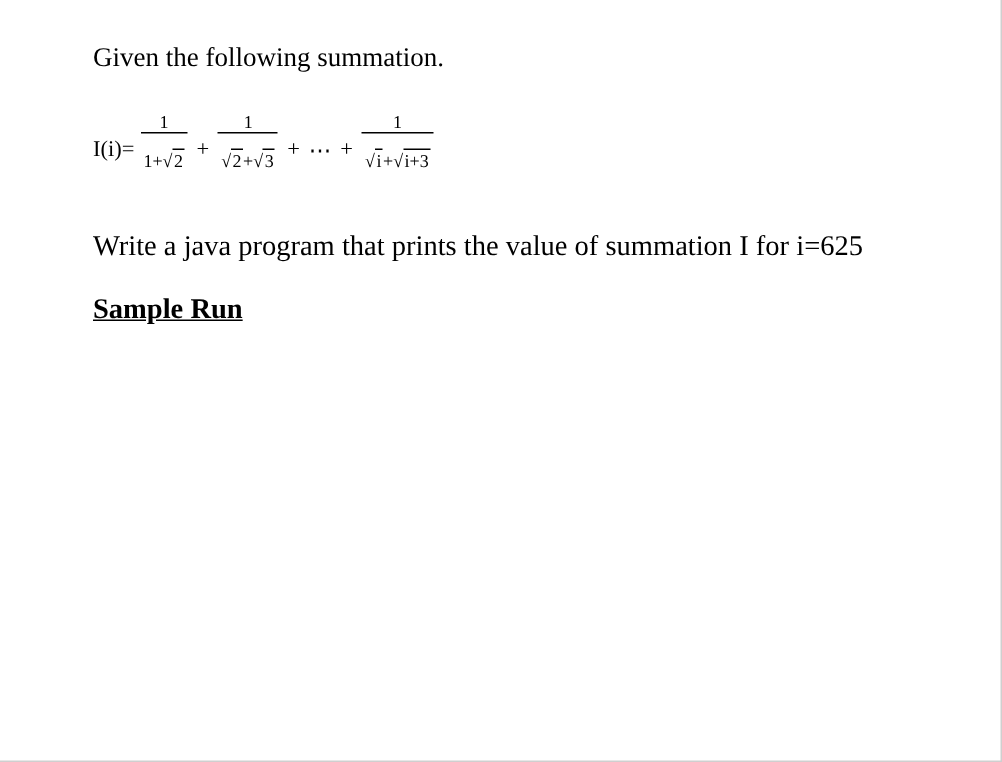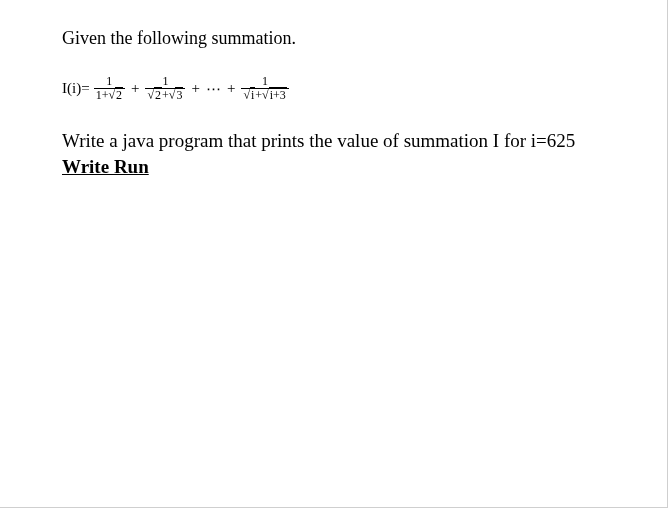--- a/index.html
+++ b/index.html
@@ -38,21 +38,21 @@
     margin: 0 2px;
     line-height: 1.1;
   }
   .frac .num {
     font-size: 12px;
     padding: 0 2px;
   }
   .frac .den {
     border-top: 1px solid #000;
     font-size: 12px;
-    padding: 0 2px;
+    padding: 12px 2px;
   }
   .op {
     margin: 0 4px;
     font-size: 15px;
   }
   .dots {
     margin: 0 2px;
     font-size: 15px;
   }
   .sqrt {
@@ -63,21 +63,21 @@
     content: "√";
     font-size: 12px;
   }
   .sqrt .radicand {
     border-top: 1px solid #000;
     padding: 0 1px;
     font-size: 12px;
   }
   .task {
     font-size: 19px;
-    margin-bottom: 4px;
+    margin-bottom: 20px;
   }
   .sample-heading {
     font-size: 19px;
     font-weight: bold;
     text-decoration: underline;
     margin-bottom: 6px;
   }
   .output-box {
     border: 1px solid #000;
     padding: 2px 6px 3px 6px;
@@ -137,19 +137,19 @@
     <span class="frac">
       <span class="num">1</span>
       <span class="den">
         <span class="sqrt"><span class="radicand">i</span></span>+<span class="sqrt"><span class="radicand">i+3</span></span>
       </span>
     </span>
   </div>
 
   <div class="task">Write a java program that prints the value of summation I for i=625</div>
 
-  <div class="sample-heading">Write Run</div>
+  <div class="sample-heading">Sample Run</div>
 
 
 </div>
 
 <div class="right-edge"></div>
 <div class="bottom-edge"></div>
 
 </body></html>

